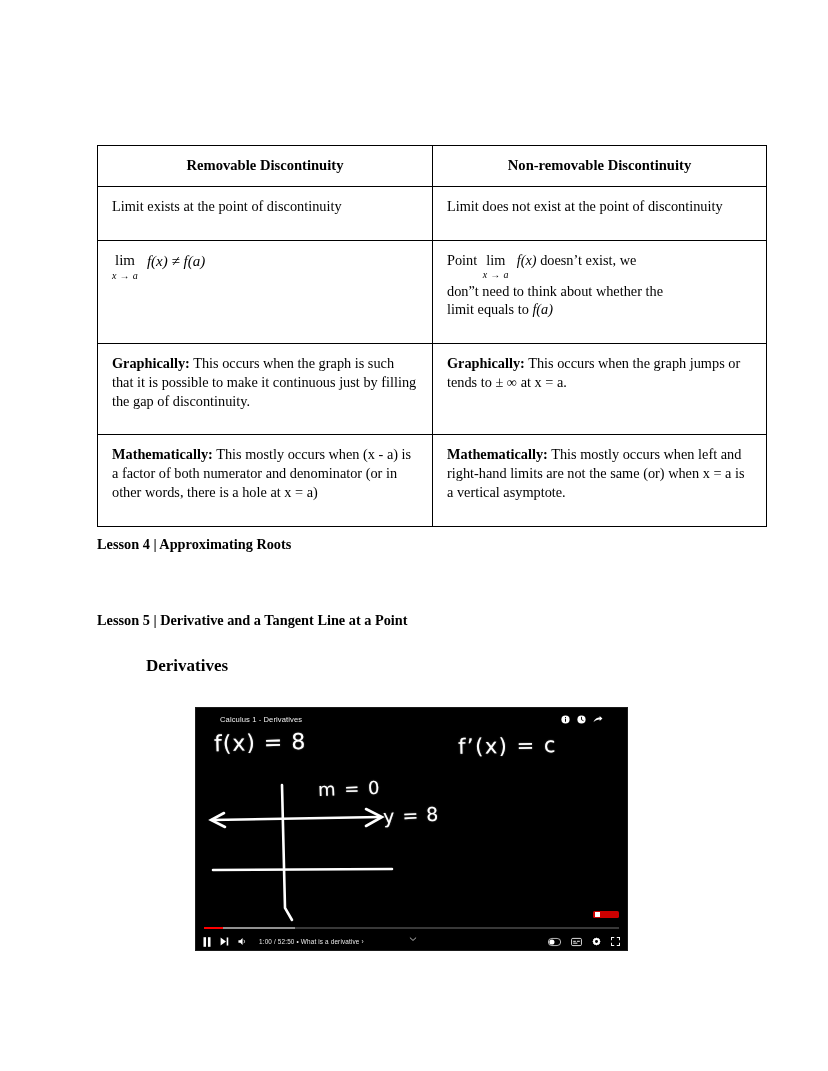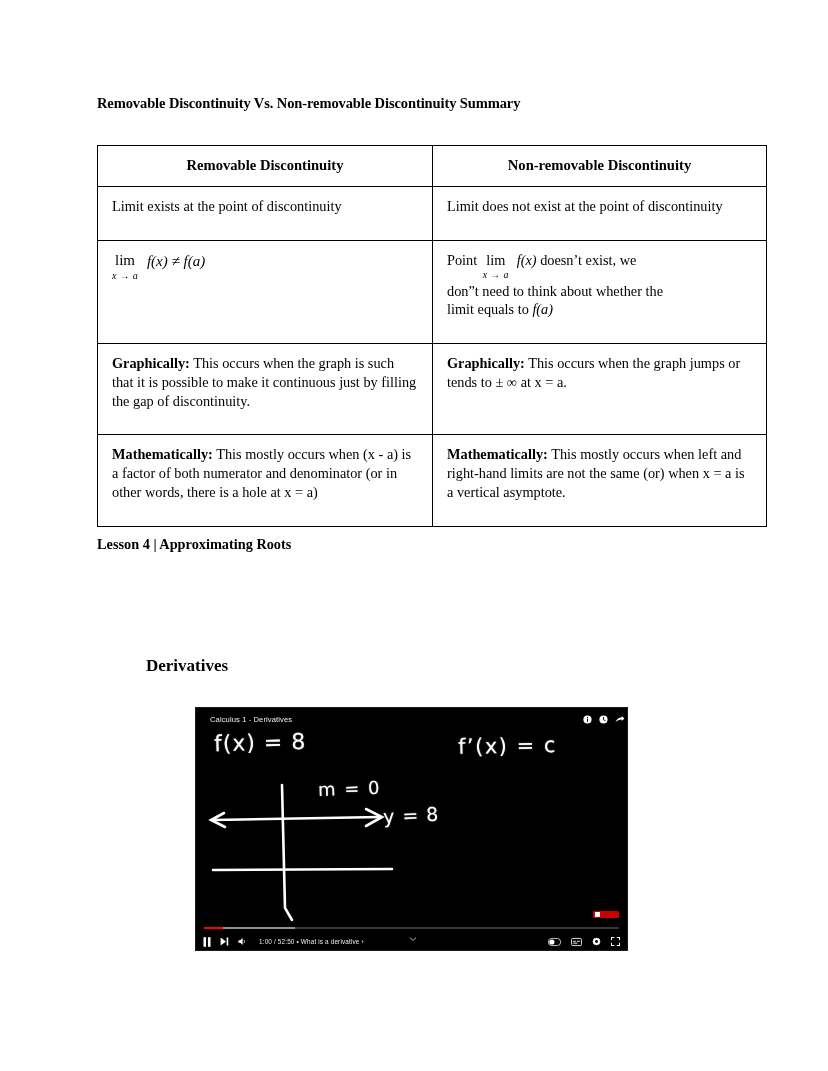--- a/index.html
+++ b/index.html
@@ -153,24 +153,23 @@
     box-shadow: 0 0 0 1px #1a1a1a;
   }
   .vid-topbar {
     position: absolute;
     left: 0; top: 0;
     width: 431px;
     height: 22px;
     display: flex;
     align-items: center;
     justify-content: space-between;
-    padding: 0 8px;
+    padding: 0 24px;
     box-sizing: border-box;
     z-index: 5;
-    margin-left: 6px;
   }
   .vid-title {
     color: #f0f0f0;
     font-family: "Liberation Sans", sans-serif;
     font-size: 7.6px;
     letter-spacing: 0.1px;
     text-shadow: 0 0 3px rgba(0,0,0,.9);
   }
   .vid-top-icons {
     display: flex;
@@ -285,21 +284,20 @@
     height: 4.2px;
     background: #ffffff;
   }
   svg { display: block; overflow: visible; }
 </style>
 </head>
 <body>
 
 <div class="page">
 
-  <div class="doc-title">Removable Discontinuity Vs. Non-removable Discontinuity Summary</div>
 
   <div class="table-wrap">
     <table class="summary">
       <tbody>
         <tr class="head">
           <td class="col-l">Removable Discontinuity</td>
           <td class="col-r">Non-removable Discontinuity</td>
         </tr>
 
         <tr>
@@ -342,20 +340,21 @@
 
         <tr>
           <td class="col-l pad-l"><span class="cell-strong">Mathematically:</span><span> This mostly occurs when (x - a) is a factor of both numerator and denominator (or in other words, there is a hole at x = a)</span></td>
           <td class="col-r pad-r"><span class="cell-strong">Mathematically:</span><span> This mostly occurs when left and right-hand limits are not the same (or) when x = a is a vertical asymptote.</span></td>
         </tr>
       </tbody>
     </table>
   </div>
 
   <div class="lesson lesson4">Lesson 4  |  Approximating Roots</div>
+  <div class="lesson lesson5">Lesson 5  |  Derivative and a Tangent Line at a Point</div>
 
   <div class="subhead">Derivatives</div>
 
 
   <div class="player">
 
     <div class="board">
       <svg width="431" height="242" viewBox="0 0 431 242">
         <g stroke="#ffffff" stroke-width="2.6" stroke-linecap="round" fill="none">
 

